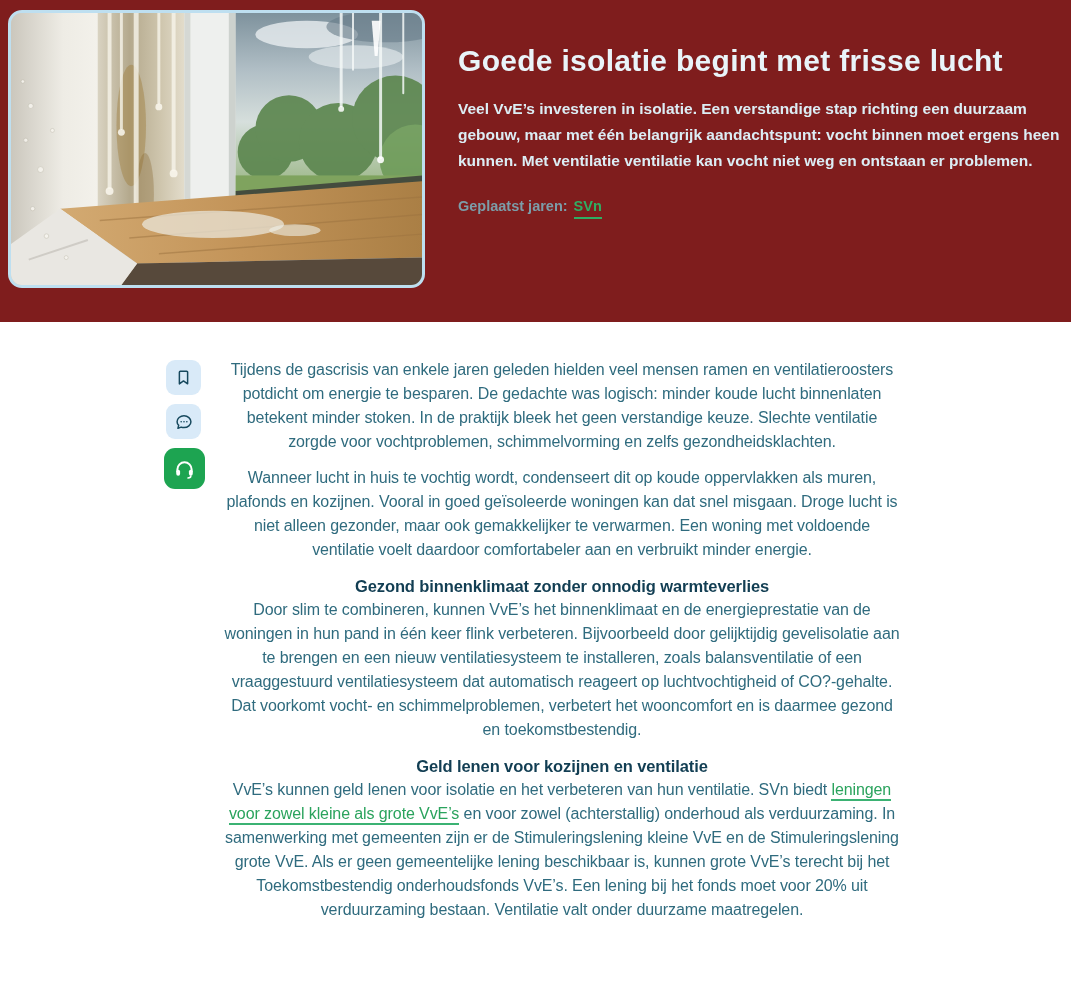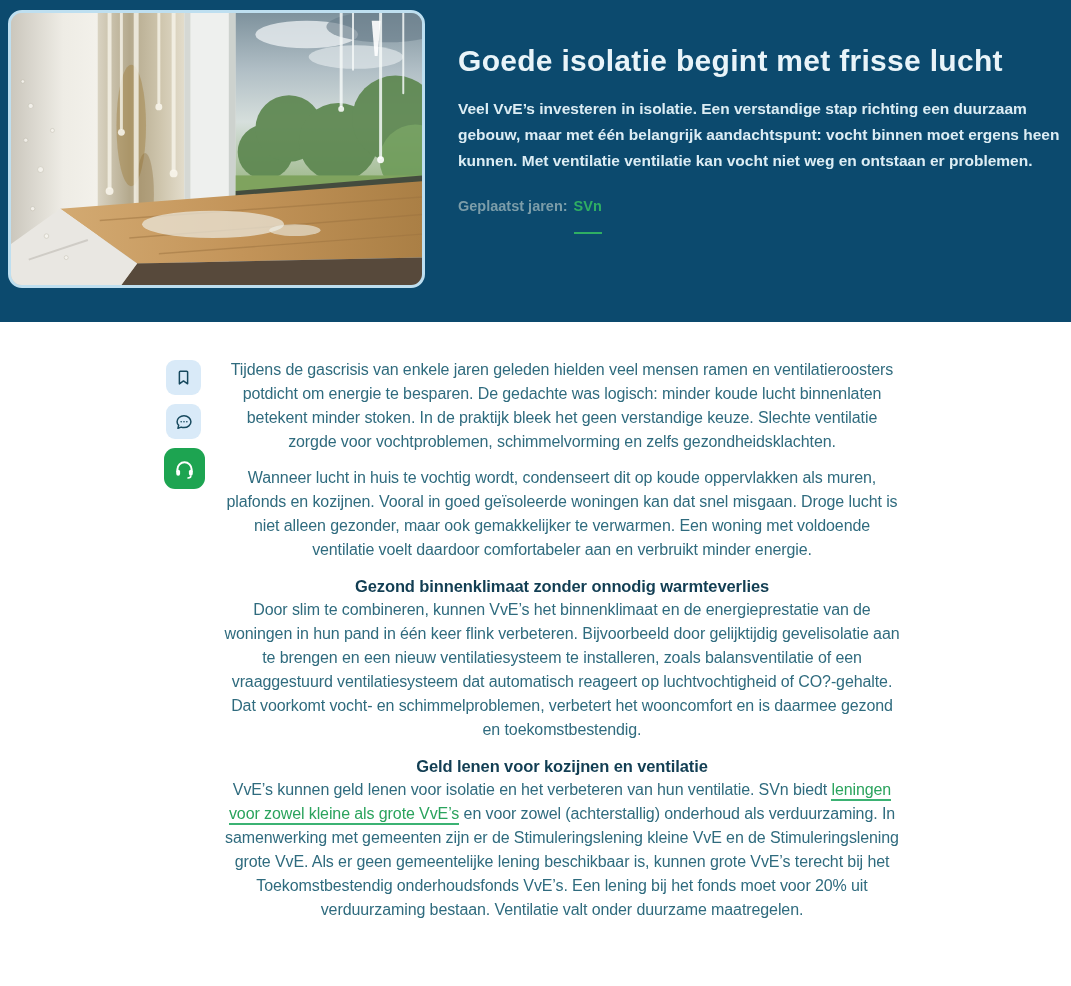--- a/index.html
+++ b/index.html
@@ -1,30 +1,30 @@
 <!DOCTYPE html>
 <html lang="nl"><head>
 <meta charset="utf-8">
 <style>
   html,body{margin:0;padding:0;background:#fff;}
   body{font-family:"Liberation Sans", sans-serif;}
   .page{position:relative;width:1071px;height:986px;background:#fff;overflow:hidden;}
 
   
-  .hero{position:absolute;top:0;left:0;width:1071px;height:322px;background:#0c4a6e;}
+  .hero{position:absolute;top:0;left:0;width:1071px;height:322px;background:#7f1d1d;}
   .hero-image-frame{position:absolute;top:10px;left:8px;width:411px;height:272px;
     border:3px solid #BEDFF0;border-radius:14px;overflow:hidden;background:#cfd6d2;}
   .hero-art{display:block;width:100%;height:100%;}
   .hero-text{position:absolute;left:458px;top:42px;width:613px;}
   .hero-text h1{margin:0 0 16px;max-width:600px;font-size:30px;line-height:38px;
     font-weight:800;color:#E9F4F9;letter-spacing:.3px;}
   .intro{margin:0 0 24px;font-size:15.5px;line-height:26px;font-weight:700;color:#DCEDF4;}
   .byline{margin:0;font-size:14.5px;font-weight:700;color:#7C9DA9;}
   .byline-link{color:#2FAE63;text-decoration:none;border-bottom:2px solid #2FAE63;
-    margin-left:6px;padding-bottom:18px;}
+    margin-left:6px;padding-bottom:3px;}
 
   
   .share-rail{position:absolute;left:166px;top:360px;display:flex;flex-direction:column;
     align-items:flex-start;gap:9px;}
   .share-btn{display:flex;align-items:center;justify-content:center;width:35px;height:35px;
     border:none;border-radius:9px;background:#D9EAF8;cursor:pointer;padding:0;}
   .share-btn svg{display:block;}
   .share-btn.active{width:41px;height:41px;border-radius:11px;background:#1DA451;margin-left:-2px;}
 
   

